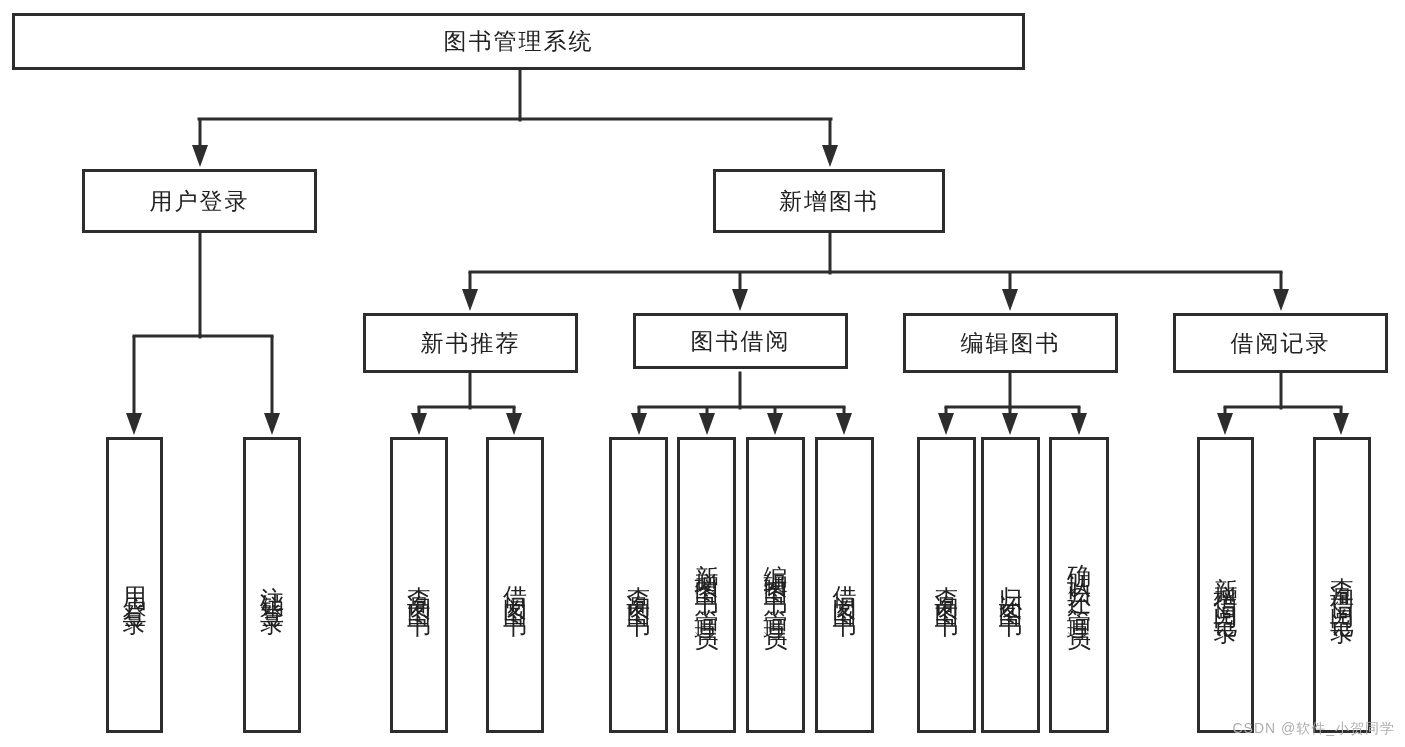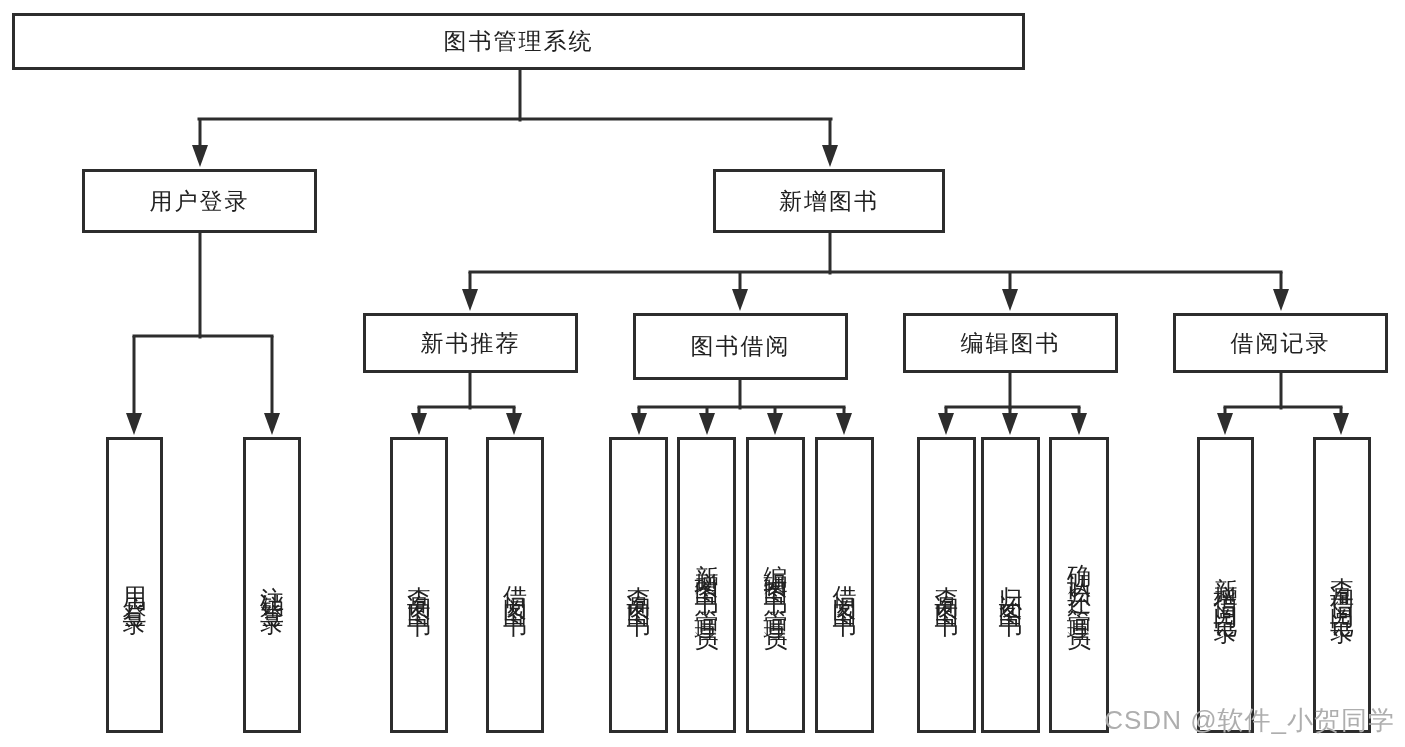--- a/index.html
+++ b/index.html
@@ -29,21 +29,21 @@
     display:flex;align-items:center;justify-content:center;
     z-index:2;
   }
   .vnode span{
     writing-mode:vertical-rl;text-orientation:mixed;
     font-size:24px;line-height:1;letter-spacing:9px;
     color:var(--text);
   }
   .watermark{
     position:absolute;right:10px;bottom:9px;
-    font-size:26px;letter-spacing:1px;color:var(--wm);
+    font-size:14px;letter-spacing:1px;color:var(--wm);
     z-index:3;white-space:nowrap;
   }
 </style>
 </head>
 <body>
 
 <div>
 
   <svg id="connectors" width="1405" height="747" viewBox="0 0 1405 747">
       <line x1="520" y1="70" x2="520" y2="120" stroke="#2d2d2d" stroke-width="3" stroke-linecap="square"></line>
@@ -99,21 +99,21 @@
       <line x1="1341" y1="407" x2="1341" y2="421" stroke="#2d2d2d" stroke-width="3"></line>
       <polygon points="1333,413 1349,413 1341,435" fill="#2d2d2d"></polygon>
     </svg>
 
   <div class="hnode" style="left:12px;top:13px;width:1013px;height:57px">图书管理系统</div>
 
   <div class="hnode" style="left:82px;top:169px;width:235px;height:64px">用户登录</div>
   <div class="hnode" style="left:713px;top:169px;width:232px;height:64px">新增图书</div>
 
   <div class="hnode" style="left:363px;top:313px;width:215px;height:60px">新书推荐</div>
-  <div class="hnode" style="left:633px;top:313px;width:215px;height:67px">图书借阅</div>
+  <div class="hnode" style="left:633px;top:313px;width:215px;height:56px">图书借阅</div>
   <div class="hnode" style="left:903px;top:313px;width:215px;height:60px">编辑图书</div>
   <div class="hnode" style="left:1173px;top:313px;width:215px;height:60px">借阅记录</div>
 
   <div class="vnode" style="left:106px;width:57px">
     <span>用户登录</span>
   </div>
   <div class="vnode" style="left:243px;width:58px">
     <span>注销登录</span>
   </div>
 

